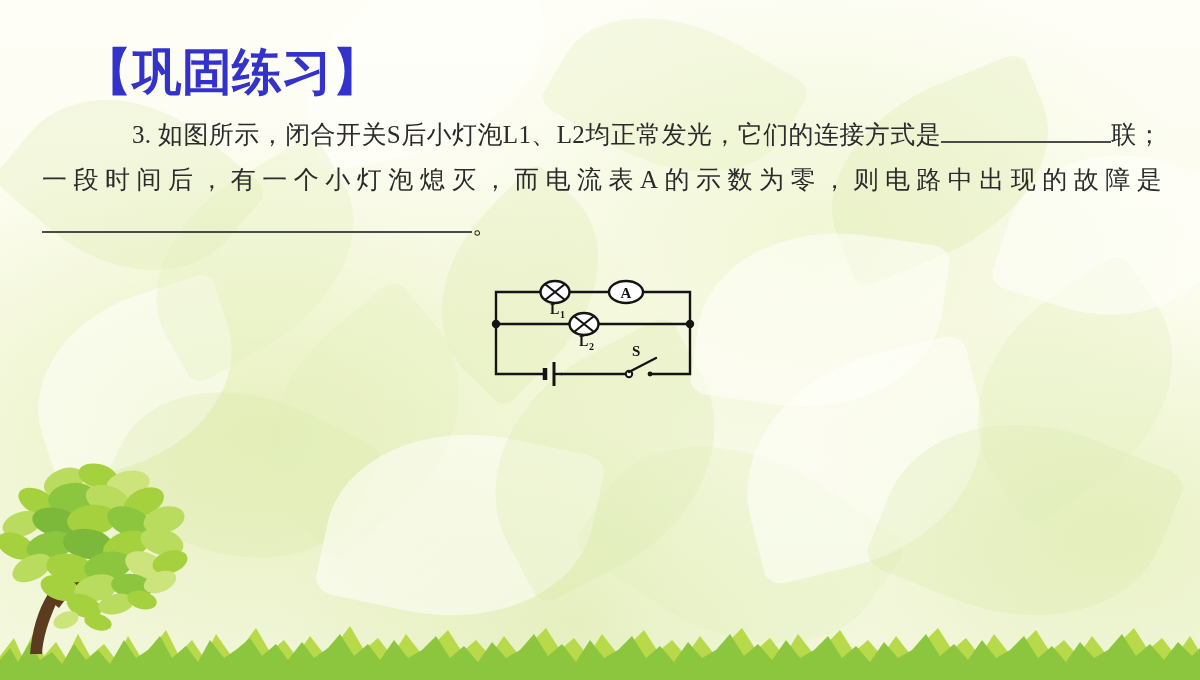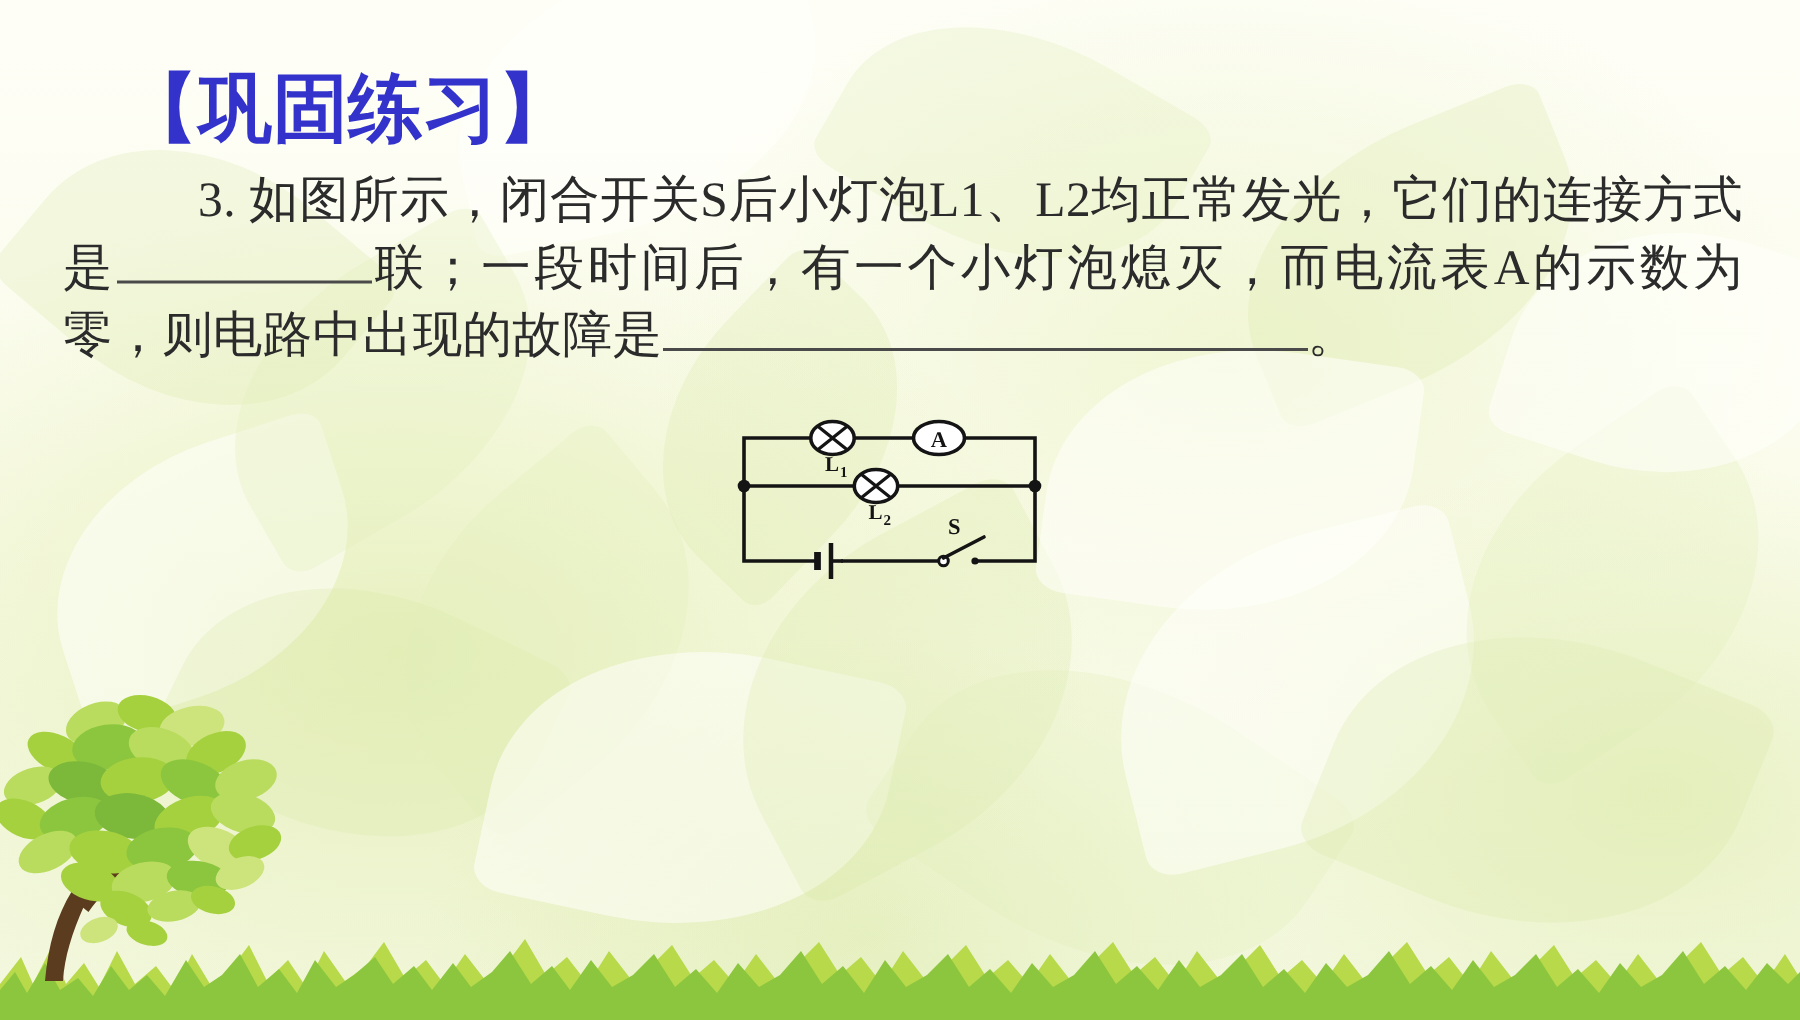--- a/index.html
+++ b/index.html
@@ -70,21 +70,21 @@
     white-space: nowrap;
   }
 
   
   #question {
     position: absolute;
     left: 42px;
     top: 112px;
     width: 1120px;
     font-family: "Liberation Serif", "DejaVu Serif", serif;
-    font-size: 33px;
+    font-size: 25px;
     line-height: 45px;
     color: #2b2b2b;
     text-align: justify;
     letter-spacing: 0.3px;
   }
   #question .indent { display: inline-block; width: 90px; }
   .blank-sm { display: inline-block; width: 170px; border-bottom: 2px solid #4a4a4a; }
   .blank-lg { display: inline-block; width: 430px; border-bottom: 2px solid #4a4a4a; }
 
   

